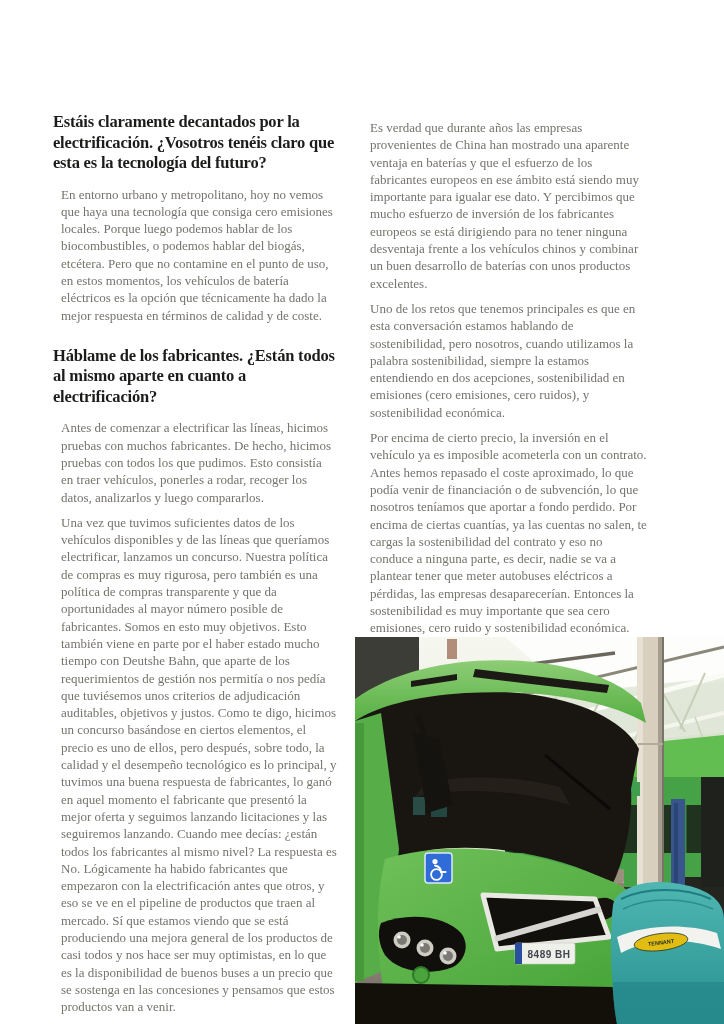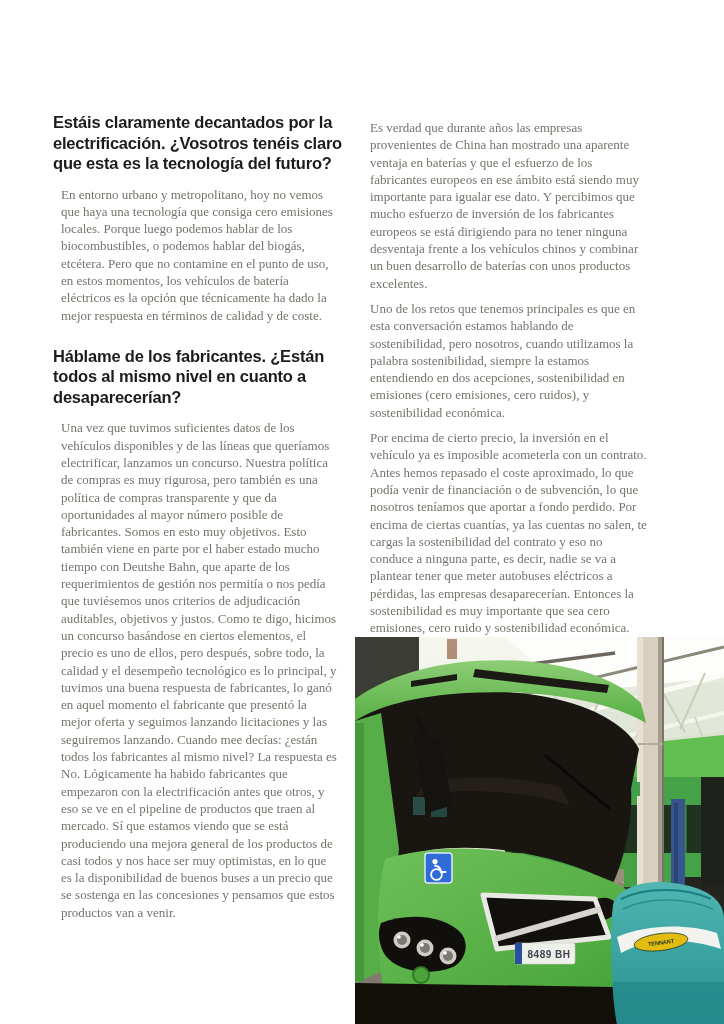--- a/index.html
+++ b/index.html
@@ -5,21 +5,21 @@
   html,body{margin:0;padding:0;background:#e9e9e9;}
   .page{
     position:relative;width:724px;height:1024px;margin:0 auto;
     background:#ffffff;overflow:hidden;
     font-family:"Liberation Serif",serif;
   }
   .col{position:absolute;}
   .col-left{left:53px;top:112px;width:292px;}
   .col-right{left:362px;top:111px;width:293px;}
   h2.q{
-    font-family:Liberation Sans, sans-serif;
+    font-family:Liberation Serif, serif;
     font-weight:800;
     font-size:16.5px;line-height:20.5px;
     letter-spacing:-0.2px;
     color:#1c1c1a;
     margin:0 0 12px 0;
   }
   h2.q2{margin-top:22px;}
   p.body{
     font-family:"Liberation Serif",serif;
     font-size:13px;line-height:17.3px;
@@ -34,21 +34,22 @@
   figure.photo svg{display:block;}
 </style>
 </head>
 <body>
 
 <div class="page">
 
   <div class="col col-left">
     <h2 class="q">Estáis claramente decantados por la electrificación. ¿Vosotros tenéis claro que esta es la tecnología del futuro?</h2>
     <p class="body sp-after">En entorno urbano y metropolitano, hoy no vemos que haya una tecnología que consiga cero emisiones locales. Porque luego podemos hablar de los biocombustibles, o podemos hablar del biogás, etcétera. Pero que no contamine en el punto de uso, en estos momentos, los vehículos de batería eléctricos es la opción que técnicamente ha dado la mejor respuesta en términos de calidad y de coste.</p>
-    <h2 class="q q2">Háblame de los fabricantes. ¿Están todos al mismo nivel en cuanto a desaparecerían?</h2>
+    <h2 class="q q2">Háblame de los fabricantes. ¿Están todos al mismo aparte en cuanto a electrificación?</h2>
+    <p class="body">Antes de comenzar a electrificar las líneas, hicimos pruebas con muchos fabricantes. De hecho, hicimos pruebas con todos los que pudimos. Esto consistía en traer vehículos, ponerles a rodar, recoger los datos, analizarlos y luego compararlos.</p>
     <p class="body">Una vez que tuvimos suficientes datos de los vehículos disponibles y de las líneas que queríamos electrificar, lanzamos un concurso. Nuestra política de compras es muy rigurosa, pero también es una política de compras transparente y que da oportunidades al mayor número posible de fabricantes. Somos en esto muy objetivos. Esto también viene en parte por el haber estado mucho tiempo con Deutshe Bahn, que aparte de los requerimientos de gestión nos permitía o nos pedía que tuviésemos unos criterios de adjudicación auditables, objetivos y justos. Como te digo, hicimos un concurso basándose en ciertos elementos, el precio es uno de ellos, pero después, sobre todo, la calidad y el desempeño tecnológico es lo principal, y tuvimos una buena respuesta de fabricantes, lo ganó en aquel momento el fabricante que presentó la mejor oferta y seguimos lanzando licitaciones y las seguiremos lanzando. Cuando mee decías: ¿están todos los fabricantes al mismo nivel? La respuesta es No. Lógicamente ha habido fabricantes que empezaron con la electrificación antes que otros, y eso se ve en el pipeline de productos que traen al mercado. Sí que estamos viendo que se está produciendo una mejora general de los productos de casi todos y nos hace ser muy optimistas, en lo que es la disponibilidad de buenos buses a un precio que se sostenga en las concesiones y pensamos que estos productos van a venir.</p>
   </div>
 
   <div class="col col-right">
     <p class="body">Es verdad que durante años las empresas provenientes de China han mostrado una aparente ventaja en baterías y que el esfuerzo de los fabricantes europeos en ese ámbito está siendo muy importante para igualar ese dato. Y percibimos que mucho esfuerzo de inversión de los fabricantes europeos se está dirigiendo para no tener ninguna desventaja frente a los vehículos chinos y combinar un buen desarrollo de baterías con unos productos excelentes.</p>
     <p class="body">Uno de los retos que tenemos principales es que en esta conversación estamos hablando de sostenibilidad, pero nosotros, cuando utilizamos la palabra sostenibilidad, siempre la estamos entendiendo en dos acepciones, sostenibilidad en emisiones (cero emisiones, cero ruidos), y sostenibilidad económica.</p>
     <p class="body">Por encima de cierto precio, la inversión en el vehículo ya es imposible acometerla con un contrato. Antes hemos repasado el coste aproximado, lo que podía venir de financiación o de subvención, lo que nosotros teníamos que aportar a fondo perdido. Por encima de ciertas cuantías, ya las cuentas no salen, te cargas la sostenibilidad del contrato y eso no conduce a ninguna parte, es decir, nadie se va a plantear tener que meter autobuses eléctricos a pérdidas, las empresas desaparecerían. Entonces la sostenibilidad es muy importante que sea cero emisiones, cero ruido y sostenibilidad económica. Por eso nosotros necesitamos que los fabricantes refinen y mejoren sus productos para que nosotros -el sector en general- alcancemos las dos cosas.</p>
   </div>
 
   <figure class="photo">

